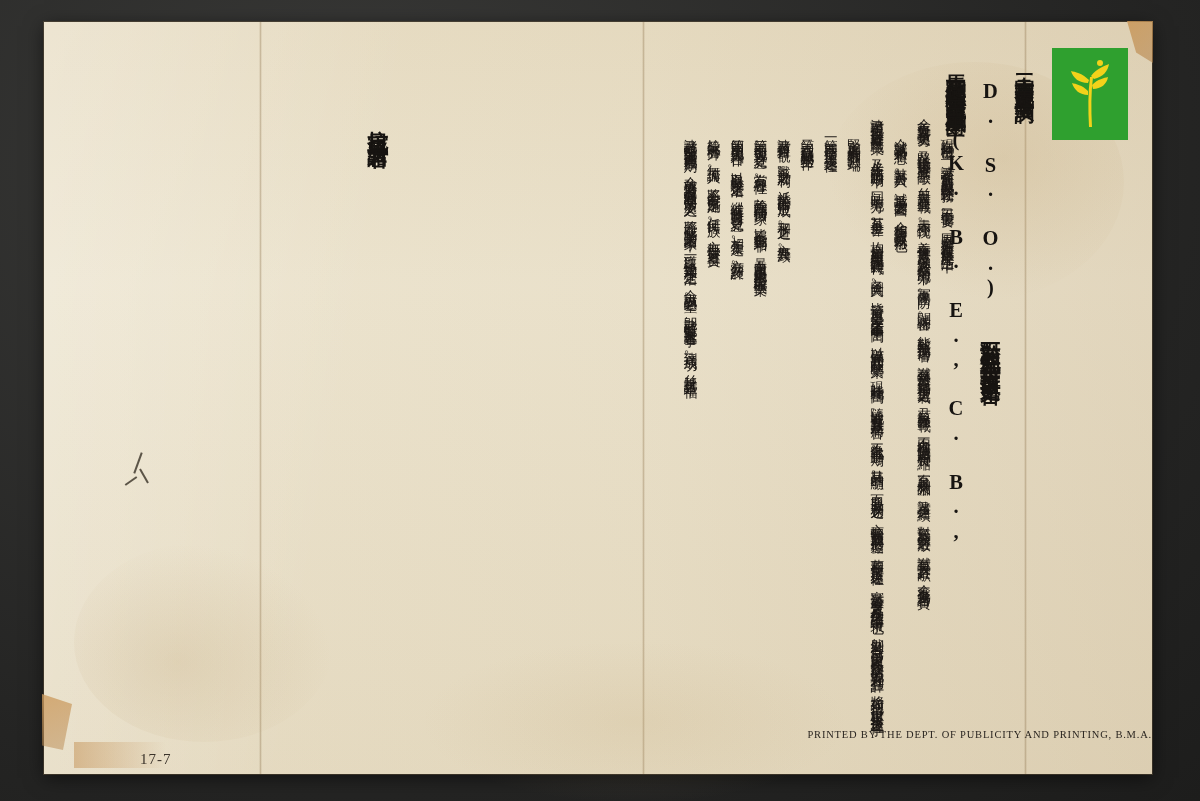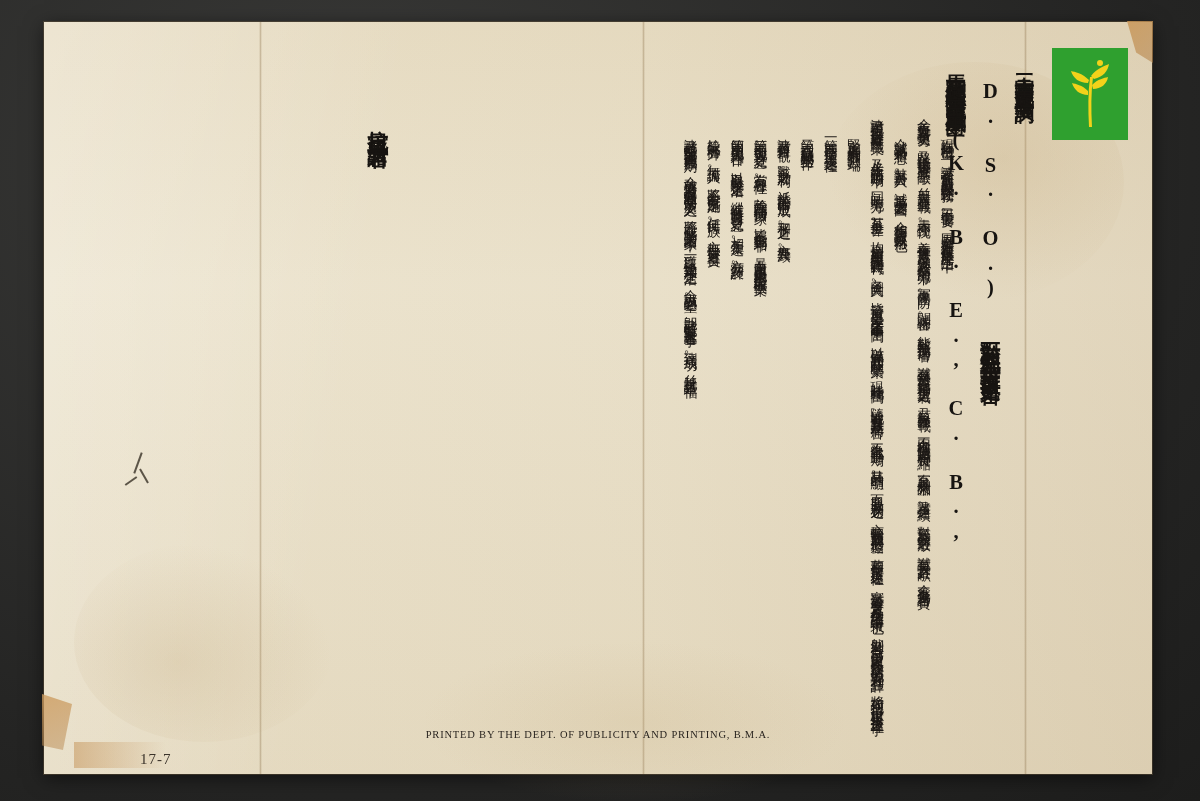--- a/index.html
+++ b/index.html
@@ -82,21 +82,21 @@
   }
   #body .col{
     writing-mode:vertical-rl;text-orientation:upright;
     font-size:13.6px;line-height:1.02;letter-spacing:1.9px;
     color:#1c1815;
     margin-left:9.5px;
     white-space:nowrap;
   }
   #body .col.indent{margin-top:20px;}
   #footer{
-    position:absolute;left:0;right:0;bottom:34px;text-align:center;
+    position:absolute;left:0;right:0;bottom:34px;text-align:right;
     font-family:"Liberation Serif",serif;
     font-size:10.5px;letter-spacing:0.8px;color:#2a2520;
   }
   #pencil{
     position:absolute;left:96px;bottom:6px;
     font-family:"Liberation Serif",serif;font-size:15px;color:#3a332a;
     letter-spacing:1px;
     margin-top:16px;
   }
 </style>

